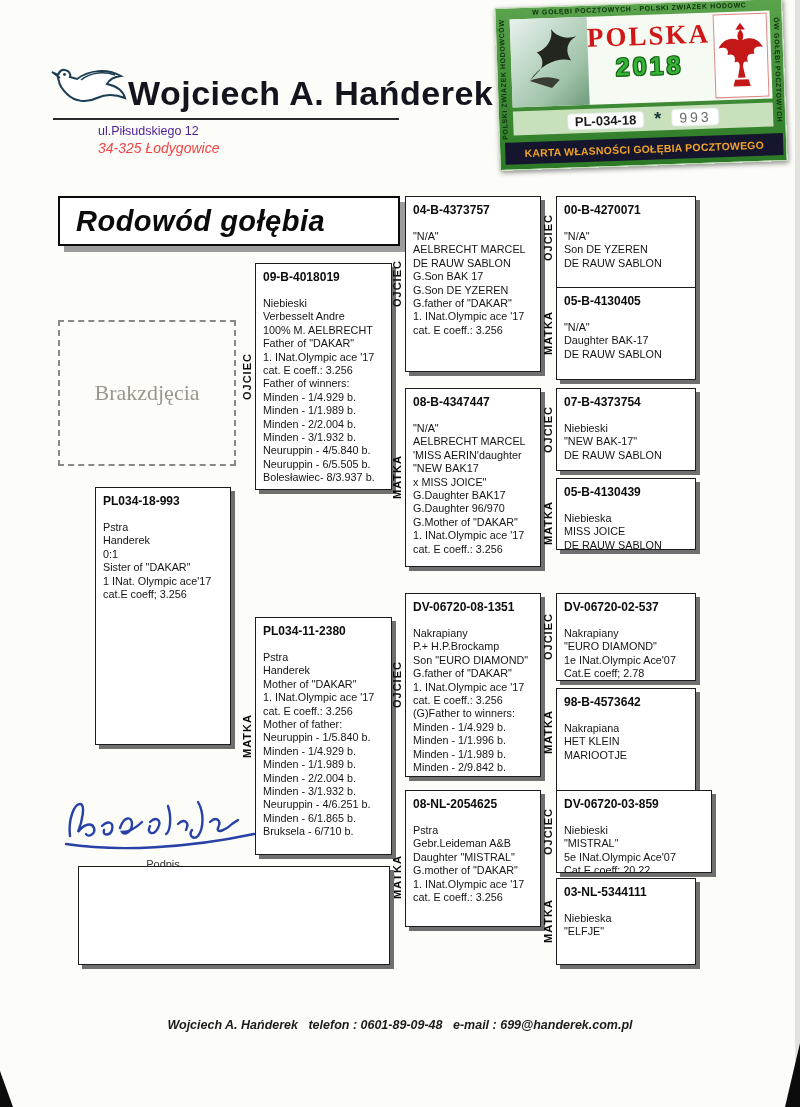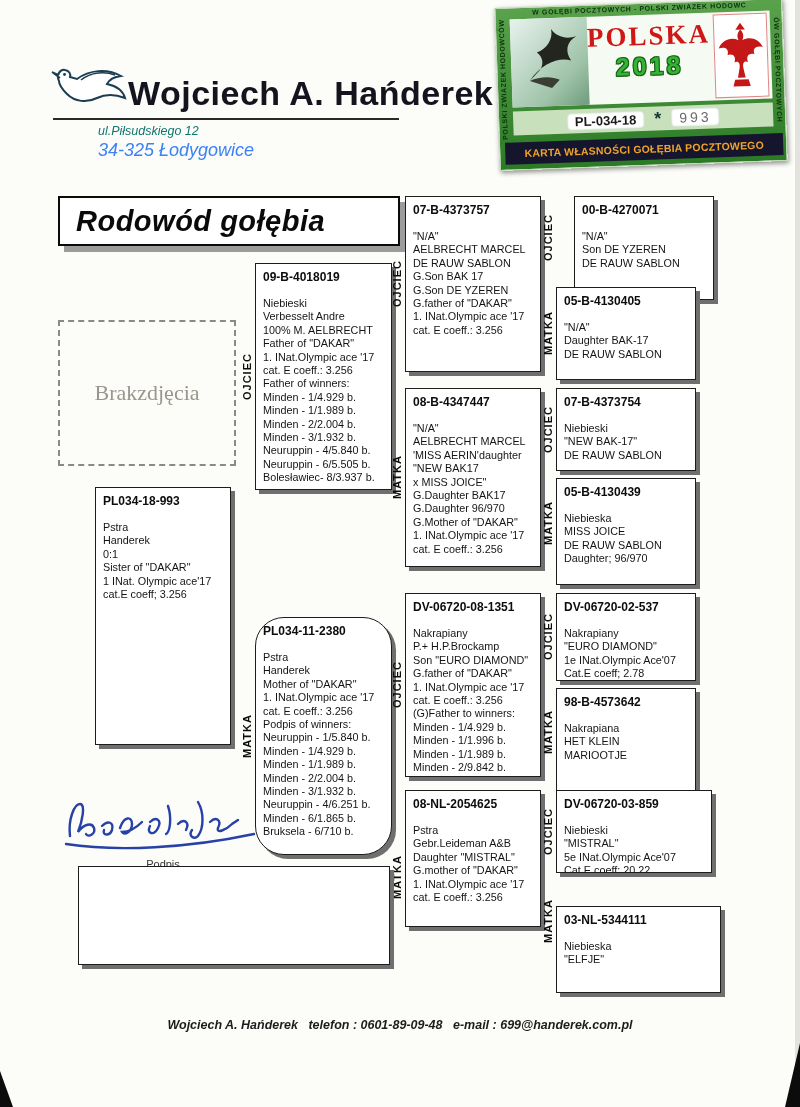--- a/index.html
+++ b/index.html
@@ -4,22 +4,22 @@
 <style>
   * { margin:0; padding:0; box-sizing:border-box; }
   html,body { background:#9a9a9a; }
   .page { position:relative; width:800px; height:1107px; margin:0 auto; background:#fcfcf9; overflow:hidden;
           font-family:"Liberation Sans", sans-serif; color:#111; }
 
   
   .logo { position:absolute; left:50px; top:60px; }
   .breeder-name { position:absolute; left:128px; top:74px; font-size:34px; font-weight:bold; color:#14141e; letter-spacing:.5px; }
   .head-rule { position:absolute; left:53px; top:118px; width:346px; height:2px; background:#2a2a2a; }
-  .addr1 { position:absolute; left:98px; top:124px; font-size:12.5px; font-style:italic; color:#0f766e; }
-  .addr2 { position:absolute; left:98px; top:140px; font-size:18px; font-style:italic; color:#3b82f6; }
+  .addr1 { position:absolute; left:98px; top:124px; font-size:12.5px; color:#4c1d95; }
+  .addr2 { position:absolute; left:98px; top:140px; font-size:14px; font-style:italic; color:#ef4444; }
 
   
   .stamp { position:absolute; left:497px; top:3px; width:288px; height:163px; transform:rotate(-2deg);
            background:linear-gradient(180deg,#5aa24c,#2c7a26); border:1px solid #bcd9b2; box-shadow:1px 2px 5px rgba(0,0,0,.45); z-index:5; }
   .stamp-edge { position:absolute; font-size:7px; font-weight:bold; color:#0a330a; letter-spacing:.6px; white-space:nowrap; }
   .edge-top { top:1px; left:14px; width:260px; text-align:center; }
   .edge-left { left:2px; top:12px; height:118px; writing-mode:vertical-rl; transform:rotate(180deg); display:flex; align-items:center; justify-content:center; }
   .edge-right { right:2px; top:12px; height:118px; writing-mode:vertical-rl; display:flex; align-items:center; justify-content:center; }
   .stamp-inner { position:absolute; left:14px; top:11px; width:260px; height:88px; background:#f5faf2; display:flex; align-items:stretch; }
   .stamp-photo { width:82px; height:100%; background:linear-gradient(135deg,#e8f2ee,#9fc3a8 70%,#6f9b7d); position:relative; overflow:hidden; }
@@ -157,43 +157,43 @@
         <div>Minden - 1/1.989 b.</div>
         <div>Minden - 2/2.004 b.</div>
         <div>Minden - 3/1.932 b.</div>
         <div>Neuruppin - 4/5.840 b.</div>
         <div>Neuruppin - 6/5.505 b.</div>
         <div>Bolesławiec- 8/3.937 b.</div>
       </div>
   </div>
 
   <div class="vlabel" style="left:239px; top:617px; height:238px;">MATKA</div>
-  <div class="pbox" style="left:255px; top:617px; width:137px; height:238px;border-radius:29px;">
+  <div class="pbox" style="left:255px; top:617px; width:137px; height:238px;">
     <div class="ring">PL034-11-2380</div>
     <div class="lines">
         <div>Pstra</div>
         <div>Handerek</div>
         <div>Mother of "DAKAR"</div>
         <div>1. INat.Olympic ace '17</div>
         <div>cat. E coeff.: 3.256</div>
-        <div>Podpis of winners:</div>
+        <div>Mother of father:</div>
         <div>Neuruppin - 1/5.840 b.</div>
         <div>Minden - 1/4.929 b.</div>
         <div>Minden - 1/1.989 b.</div>
         <div>Minden - 2/2.004 b.</div>
         <div>Minden - 3/1.932 b.</div>
         <div>Neuruppin - 4/6.251 b.</div>
         <div>Minden - 6/1.865 b.</div>
         <div>Bruksela - 6/710 b.</div>
       </div>
   </div>
 
   <div class="vlabel" style="left:389px; top:196px; height:176px;">OJCIEC</div>
   <div class="pbox" style="left:405px; top:196px; width:136px; height:176px;">
-    <div class="ring">07-B-4373757</div>
+    <div class="ring">04-B-4373757</div>
     <div class="lines">
         <div>"N/A"</div>
         <div>AELBRECHT MARCEL</div>
         <div>DE RAUW SABLON</div>
         <div>G.Son BAK 17</div>
         <div>G.Son DE YZEREN</div>
         <div>G.father of "DAKAR"</div>
         <div>1. INat.Olympic ace '17</div>
         <div>cat. E coeff.: 3.256</div>
       </div>
@@ -241,21 +241,21 @@
         <div>Pstra</div>
         <div>Gebr.Leideman A&amp;B</div>
         <div>Daughter "MISTRAL"</div>
         <div>G.mother of "DAKAR"</div>
         <div>1. INat.Olympic ace '17</div>
         <div>cat. E coeff.: 3.256</div>
       </div>
   </div>
 
   <div class="vlabel" style="left:540px; top:196px; height:84px;">OJCIEC</div>
-  <div class="pbox" style="left:556px; top:196px; width:140px; height:104px;margin-left:18px;">
+  <div class="pbox" style="left:556px; top:196px; width:140px; height:104px;">
     <div class="ring">00-B-4270071</div>
     <div class="lines">
         <div>"N/A"</div>
         <div>Son DE YZEREN</div>
         <div>DE RAUW SABLON</div>
       </div>
   </div>
 
   <div class="vlabel" style="left:540px; top:287px; height:93px;">MATKA</div>
   <div class="pbox" style="left:556px; top:287px; width:140px; height:93px;">
@@ -271,21 +271,21 @@
   <div class="pbox" style="left:556px; top:388px; width:140px; height:83px;">
     <div class="ring">07-B-4373754</div>
     <div class="lines">
         <div>Niebieski</div>
         <div>"NEW BAK-17"</div>
         <div>DE RAUW SABLON</div>
       </div>
   </div>
 
   <div class="vlabel" style="left:540px; top:478px; height:91px;">MATKA</div>
-  <div class="pbox" style="left:556px; top:478px; width:140px; height:107px;">
+  <div class="pbox" style="left:556px; top:478px; width:140px; height:72px;">
     <div class="ring">05-B-4130439</div>
     <div class="lines">
         <div>Niebieska</div>
         <div>MISS JOICE</div>
         <div>DE RAUW SABLON</div>
         <div>Daughter; 96/970</div>
       </div>
   </div>
 
   <div class="vlabel" style="left:540px; top:593px; height:88px;">OJCIEC</div>
@@ -314,21 +314,21 @@
     <div class="ring">DV-06720-03-859</div>
     <div class="lines">
         <div>Niebieski</div>
         <div>"MISTRAL"</div>
         <div>5e INat.Olympic Ace'07</div>
         <div>Cat.E coeff; 20.22</div>
       </div>
   </div>
 
   <div class="vlabel" style="left:540px; top:878px; height:87px;">MATKA</div>
-  <div class="pbox" style="left:556px; top:878px; width:165px; height:87px;margin-top:28px;">
+  <div class="pbox" style="left:556px; top:878px; width:140px; height:87px;">
     <div class="ring">03-NL-5344111</div>
     <div class="lines">
         <div>Niebieska</div>
         <div>"ELFJE"</div>
       </div>
   </div>
 
   <div class="sig">
     <svg width="210" height="62" viewBox="0 0 210 62">
       <g fill="none" stroke="#2741a6" stroke-width="2.4" stroke-linecap="round">

